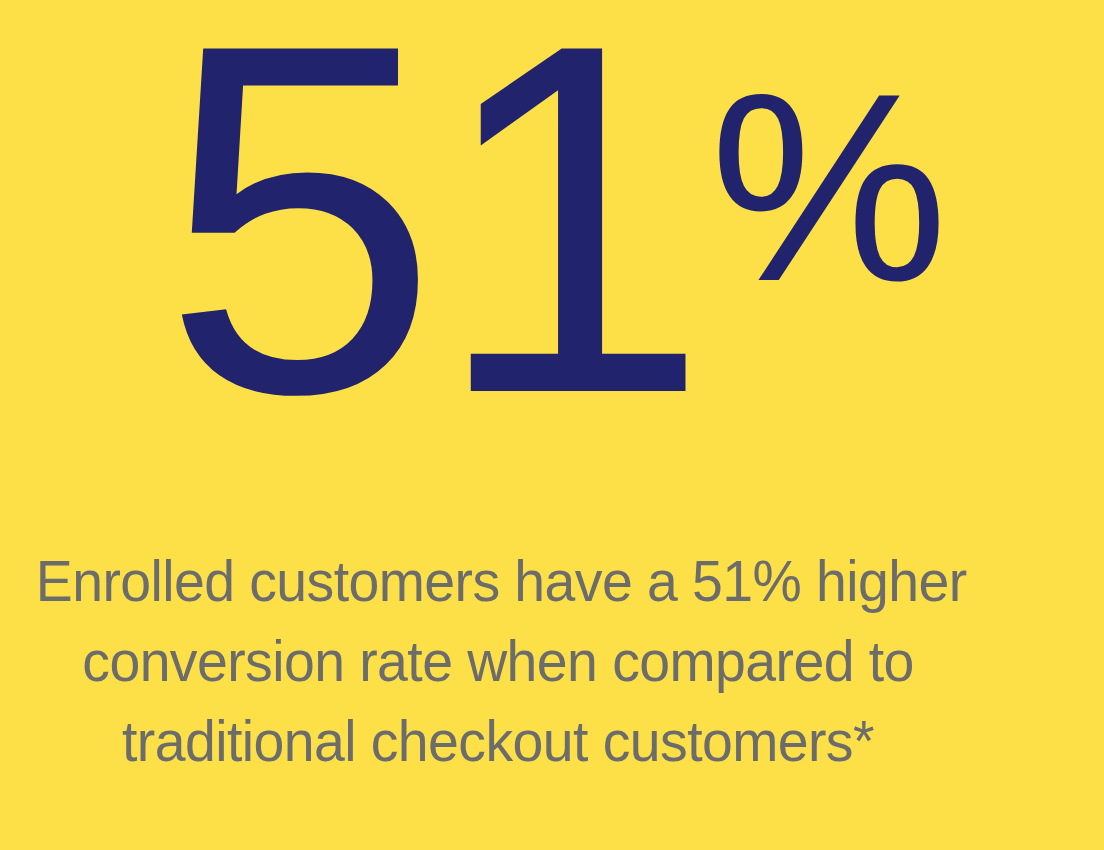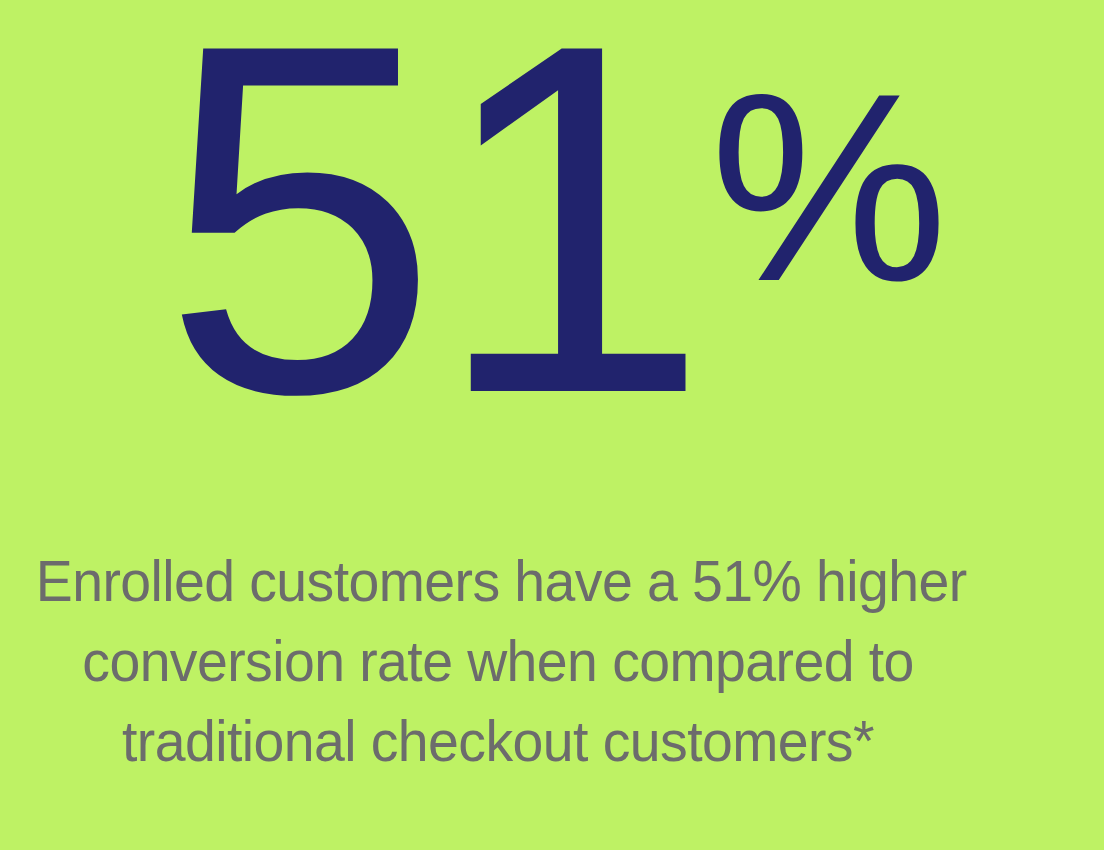--- a/index.html
+++ b/index.html
@@ -13,21 +13,21 @@
 
   body {
     font-family:"Liberation Sans", sans-serif;
     overflow:hidden;
     position:relative;
   }
 
   #stat-card {
     width:1104px;
     height:850px;
-    background:#bef264;
+    background:#fde047;
     position:relative;
     display:block;
   }
 
   
   #headline-figure {
     position:absolute;
     left:0;
     top:0;
     width:1104px;

